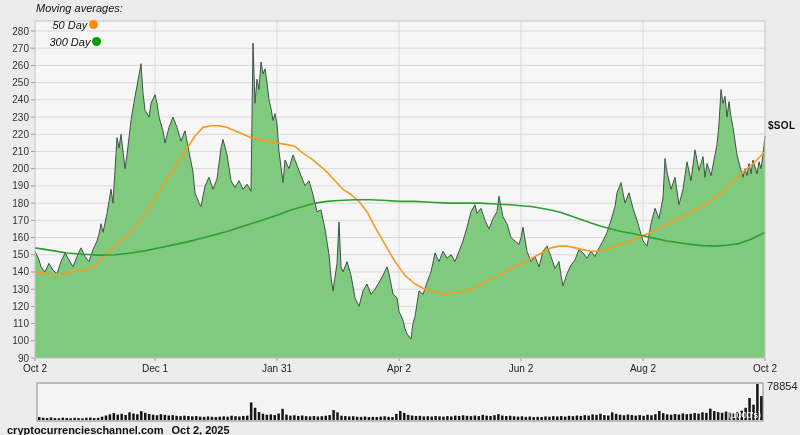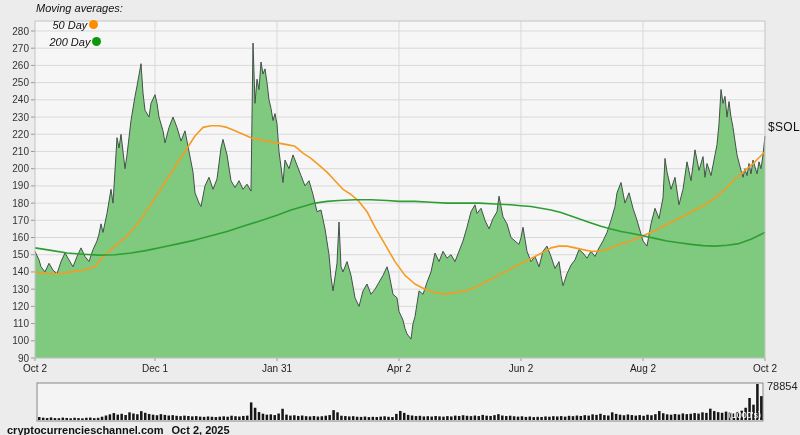--- a/index.html
+++ b/index.html
@@ -1,21 +1,21 @@
 <!DOCTYPE html>
 <html><head>
 <meta charset="utf-8">
 <style>
   html,body{margin:0;padding:0;}
   body{font-family:"Liberation Sans", sans-serif; background:#ececec;}
   .page{position:relative;width:800px;height:435px;background:#ececec;overflow:hidden;}
   .chart-svg{position:absolute;left:0;top:0;}
   .legend{position:absolute;left:36px;top:2px;font-size:11px;font-style:italic;color:#111;display:flex;align-items:center;gap:5px;white-space:nowrap;flex-direction:column;}
   .legend .dot{display:inline-block;width:9px;height:9px;border-radius:50%;margin:0 8px 0 2px;}
-  .symbol-label{position:absolute;left:768px;top:120px;font-size:12px;font-weight:400;color:#111;letter-spacing:0.3px;}
+  .symbol-label{position:absolute;left:768px;top:120px;font-size:10px;font-weight:700;color:#111;letter-spacing:0.3px;}
   .vol-max{position:absolute;left:767px;top:380px;font-size:11px;color:#222;}
   .vol-min{position:absolute;left:805px;top:412px;font-size:9px;color:#222;}
   .vol-unit{position:absolute;left:688px;width:73px;top:410px;text-align:right;font-size:9px;color:#ffffff;z-index:3;}
   .footer{position:absolute;left:7px;top:424px;font-size:11px;font-weight:700;color:#111;}
   .footer .date{margin-left:8px;}
 </style>
 </head>
 <body>
 
 <div class="page">
@@ -293,21 +293,21 @@
       <rect x="756.15" y="384.00" width="2.52" height="36.00" fill="#161616"></rect>
       <rect x="760.08" y="396.08" width="2.52" height="23.92" fill="#161616"></rect>
     </svg>
 
   <div class="legend">
     <span>Moving averages:</span>
     <span>
       <span>50 Day</span><span class="dot" style="background: rgb(255, 140, 0);"></span>
     </span>
     <span>
-      <span>200 Day</span><span class="dot" style="background: rgb(12, 154, 12);"></span>
+      <span>300 Day</span><span class="dot" style="background: rgb(12, 154, 12);"></span>
     </span>
   </div>
 
   <div class="symbol-label">$SOL</div>
 
   <div class="vol-max">78854</div>
   <div class="vol-min">1919</div>
   <div class="vol-unit">(1000's)</div>
 
   <div class="footer">

